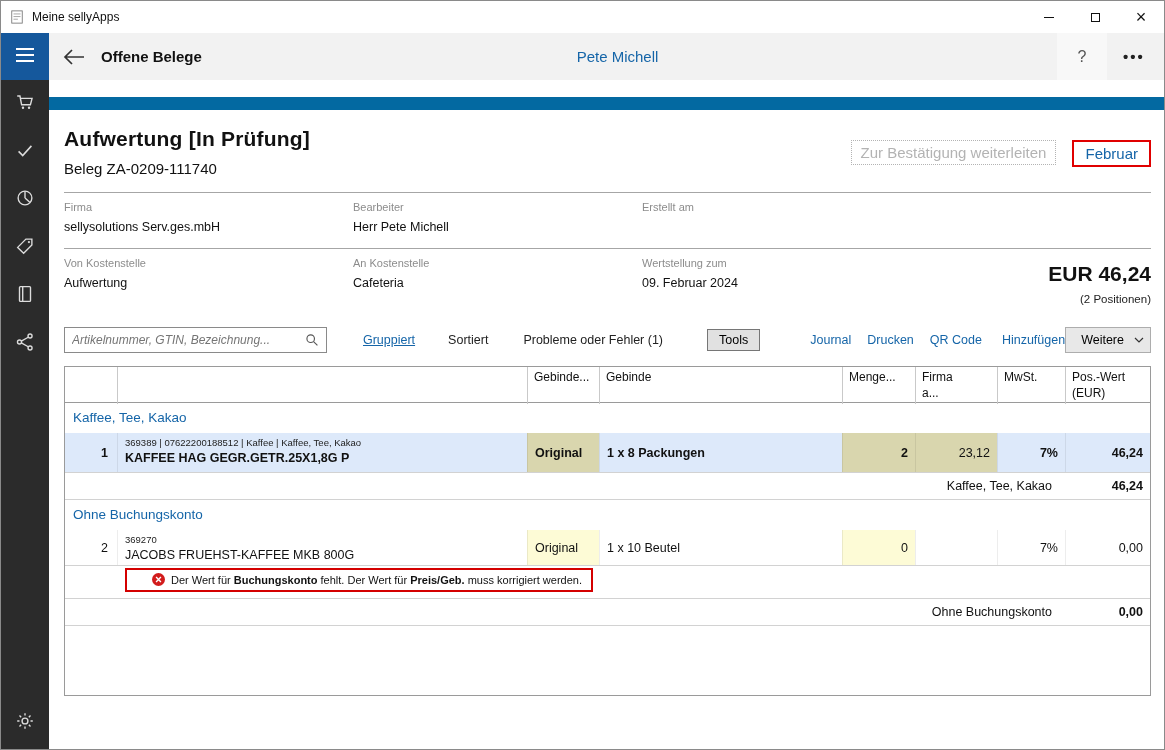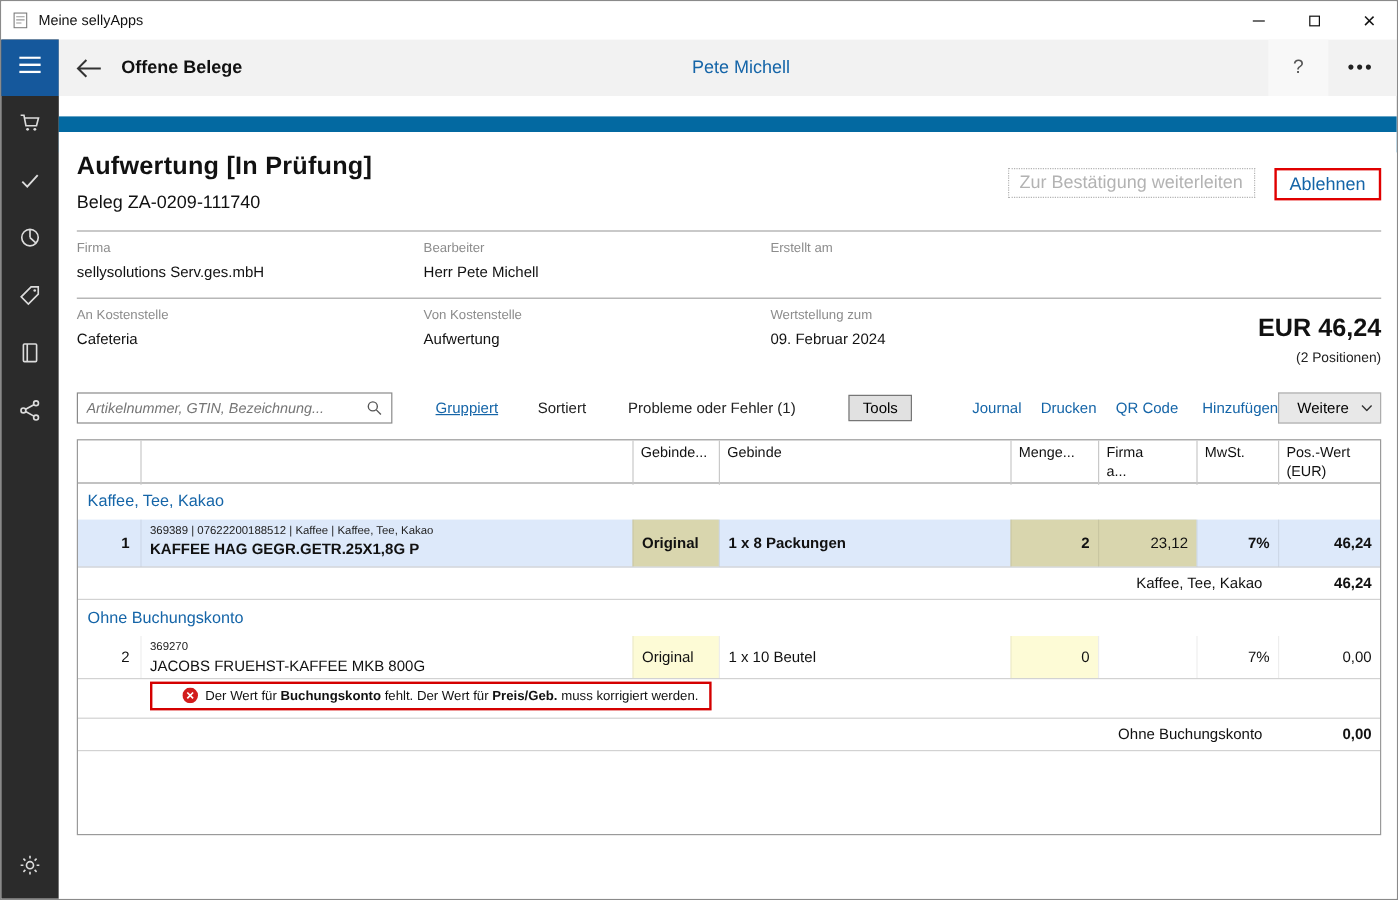--- a/index.html
+++ b/index.html
@@ -216,46 +216,46 @@
 
   <div class="content">
 
     <div class="doc-head">
       <div>
         <div class="doc-title">Aufwertung [In Prüfung]</div>
         <div class="doc-sub">Beleg ZA-0209-111740</div>
       </div>
       <div class="doc-actions">
         <button class="btn-forward">Zur Bestätigung weiterleiten</button>
-        <button class="btn-reject">Ablehnen</button>
+        <button class="btn-reject">Februar</button>
       </div>
     </div>
 
     <div class="fields">
       <div class="fieldrow">
         <div>
           <div class="flabel">Firma</div>
           <div class="fvalue">sellysolutions Serv.ges.mbH</div>
         </div>
         <div>
           <div class="flabel">Bearbeiter</div>
           <div class="fvalue">Herr Pete Michell</div>
         </div>
         <div>
           <div class="flabel">Erstellt am</div>
         </div>
       </div>
       <div class="fieldrow">
         <div>
+          <div class="flabel">Von Kostenstelle</div>
+          <div class="fvalue">Aufwertung</div>
+        </div>
+        <div>
           <div class="flabel">An Kostenstelle</div>
           <div class="fvalue">Cafeteria</div>
-        </div>
-        <div>
-          <div class="flabel">Von Kostenstelle</div>
-          <div class="fvalue">Aufwertung</div>
         </div>
         <div>
           <div class="flabel">Wertstellung zum</div>
           <div class="fvalue">09. Februar 2024</div>
         </div>
       </div>
       <div class="total-block">
         <div class="total-amount">EUR 46,24</div>
         <div class="total-pos">(2 Positionen)</div>
       </div>

